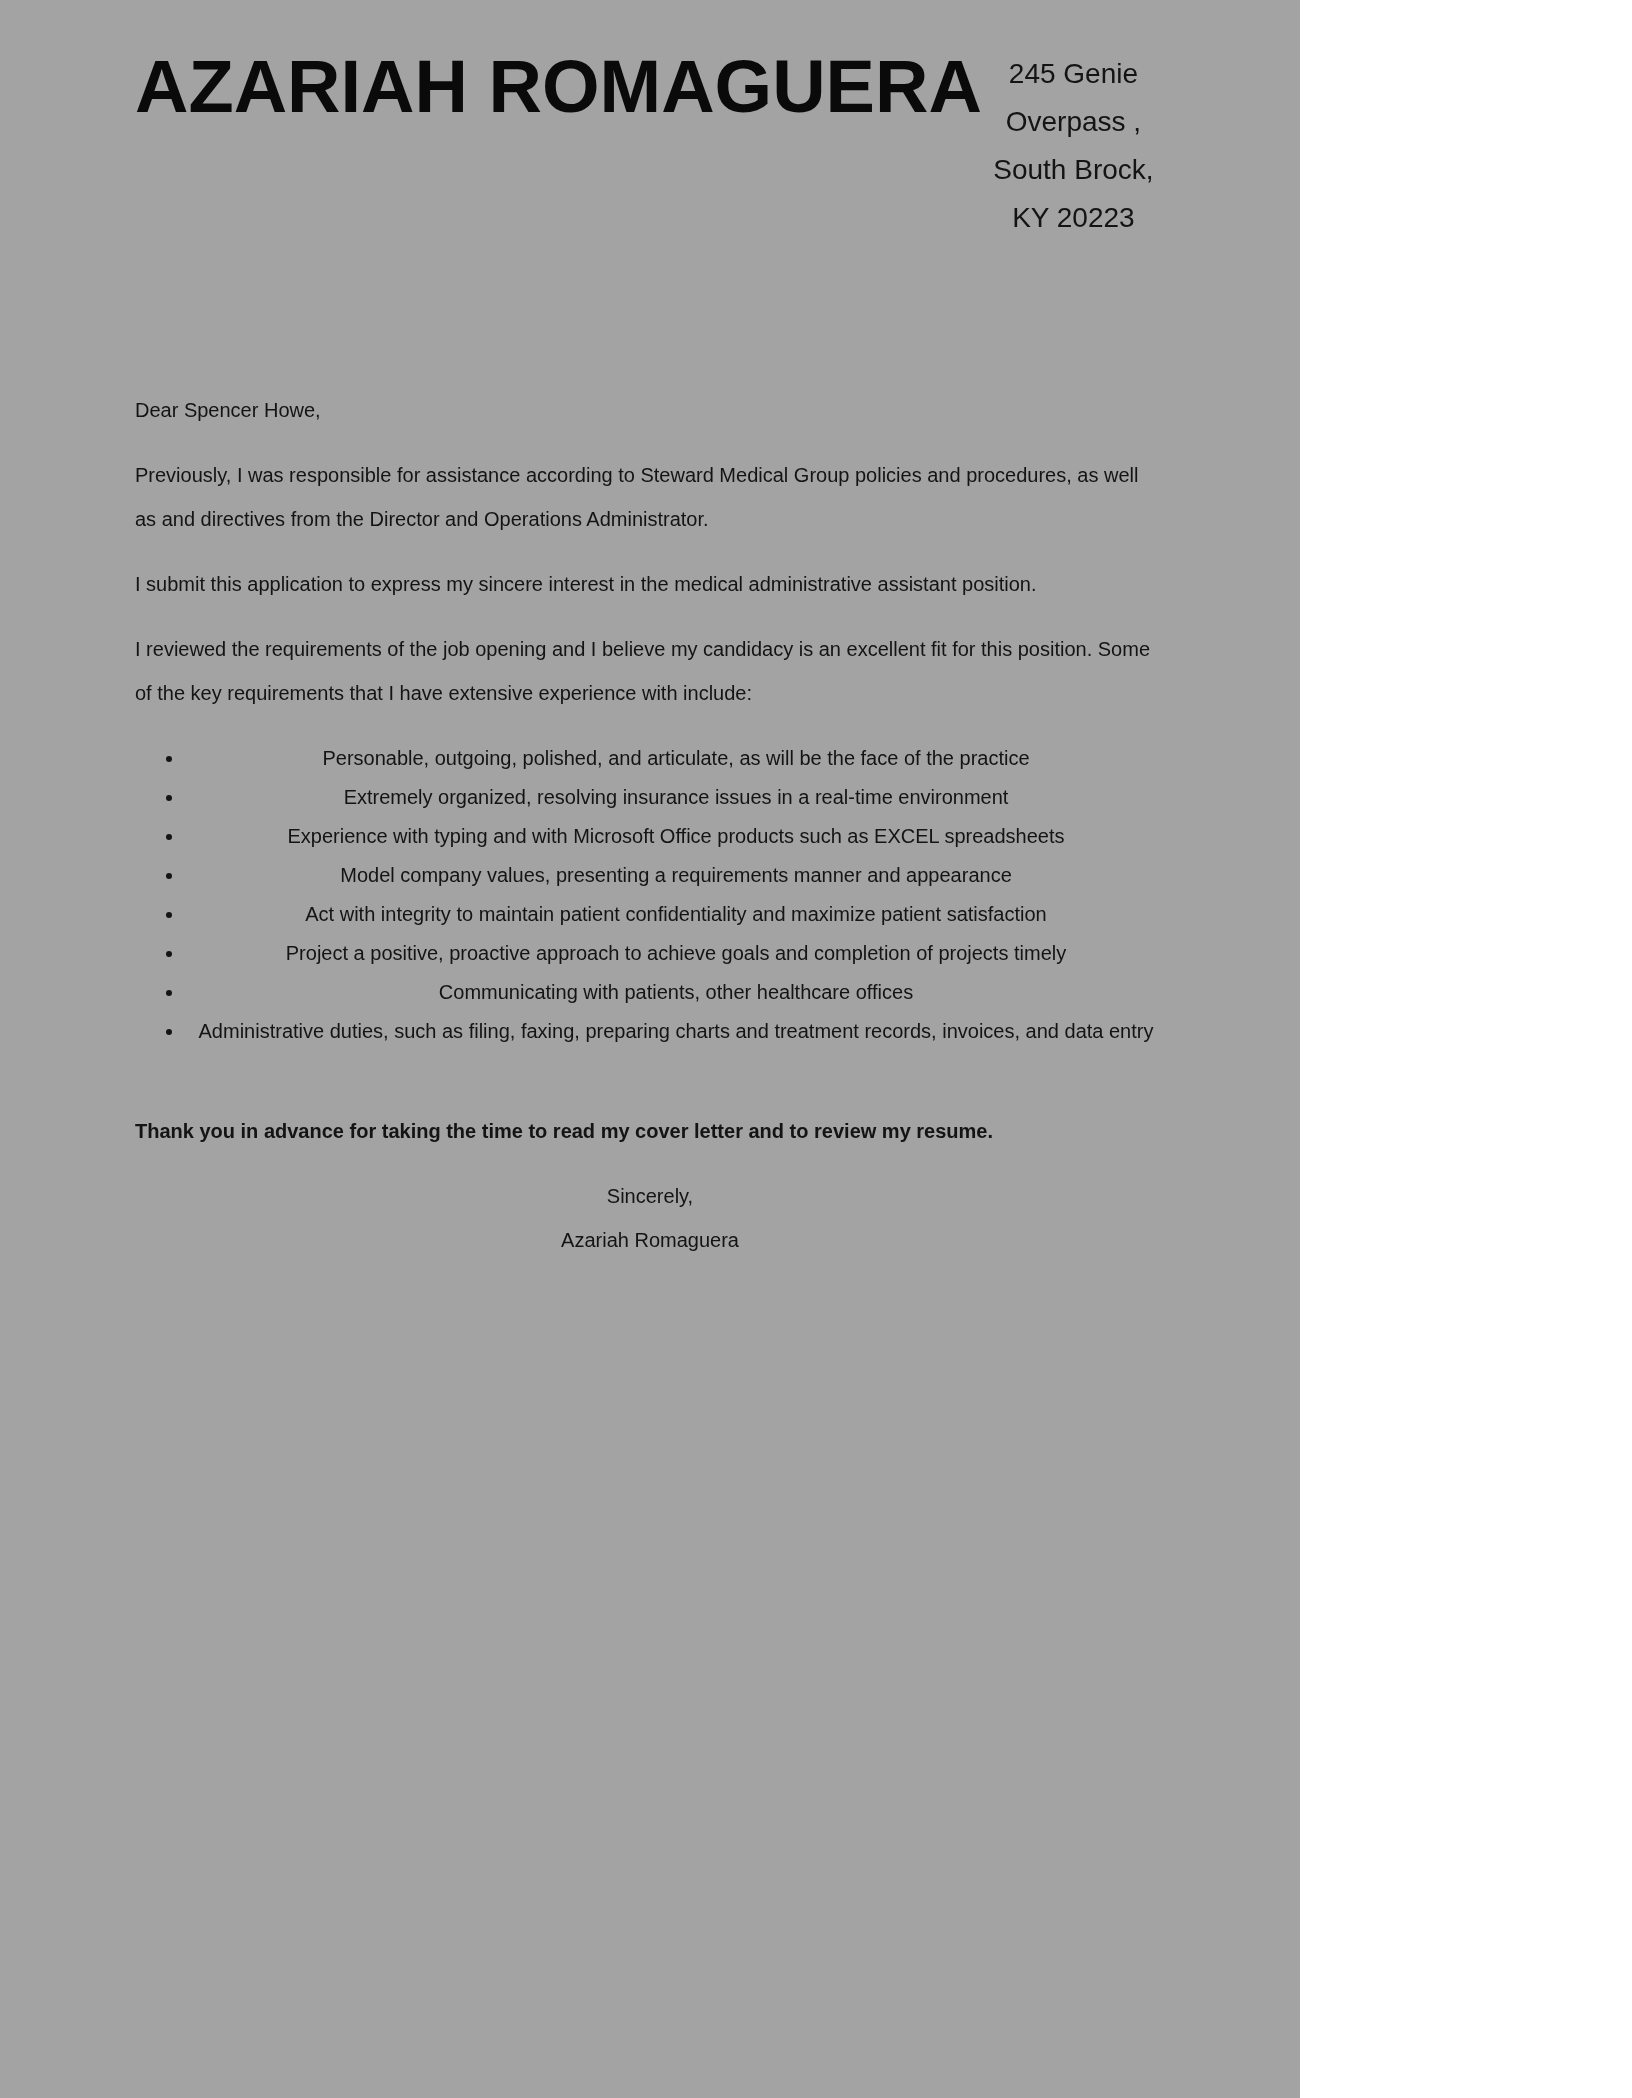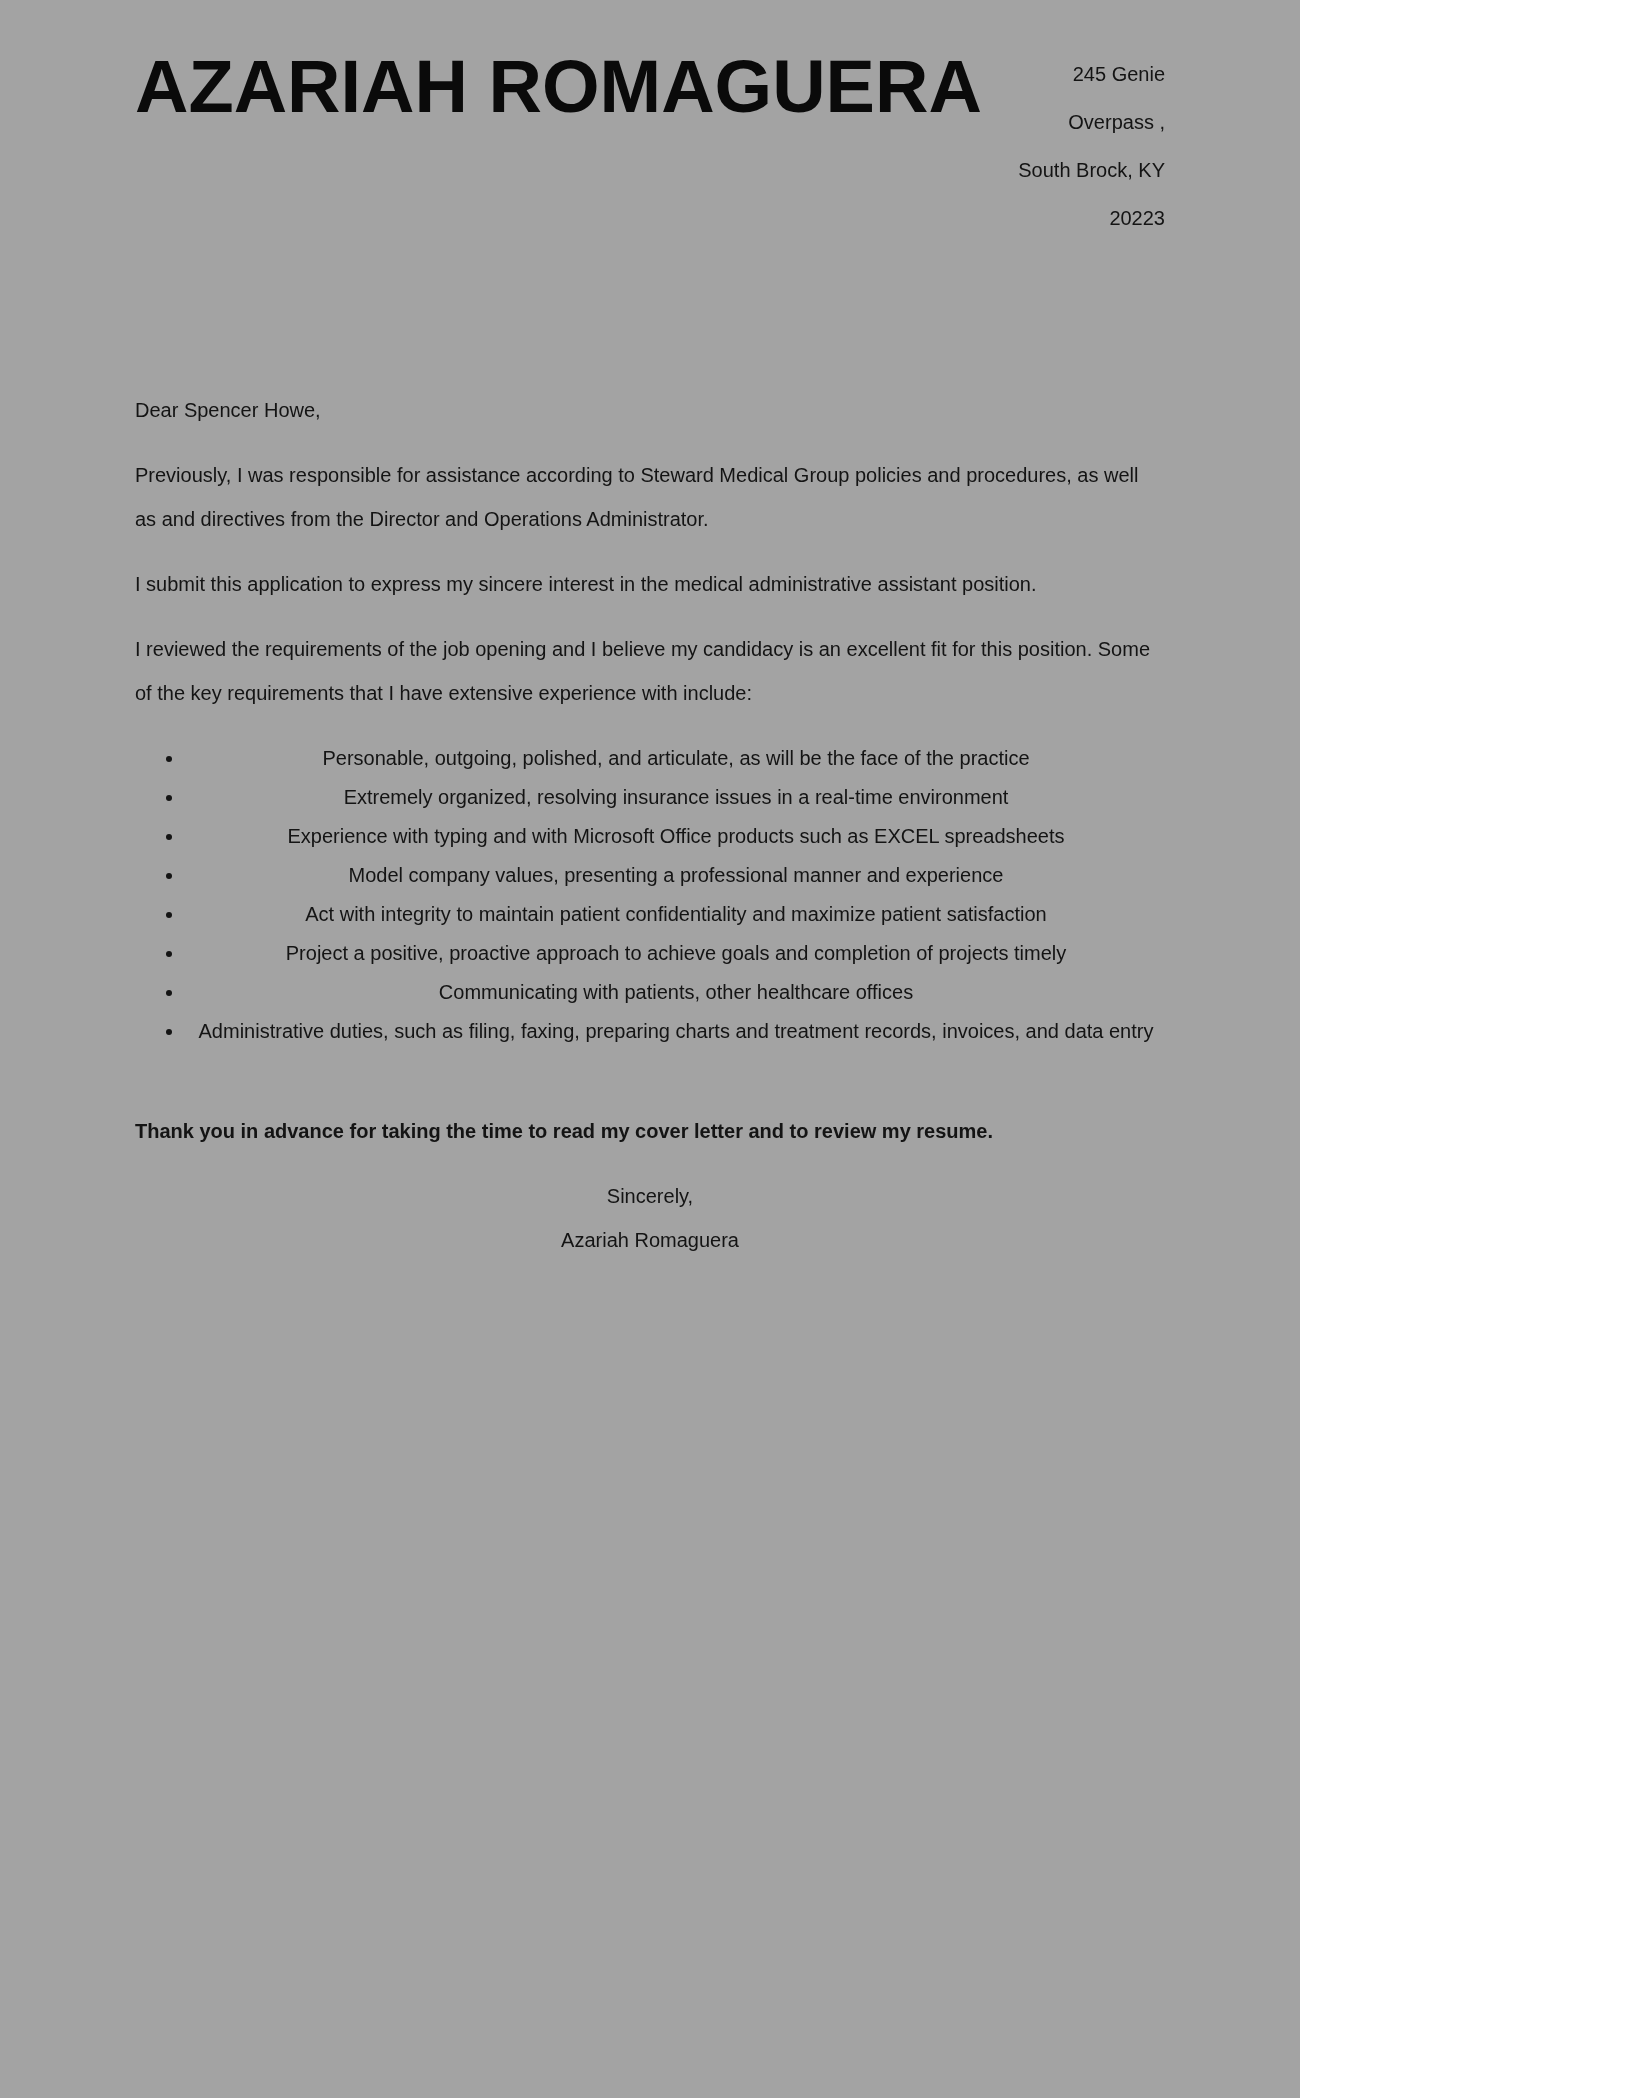--- a/index.html
+++ b/index.html
@@ -21,25 +21,25 @@
   }
   .applicant-name {
     font-size: 74px;
     font-weight: 700;
     line-height: 74px;
     letter-spacing: 0px;
     color: #0a0a0a;
     white-space: nowrap;
   }
   .address {
-    font-size: 20px;
+    font-size: 28px;
     line-height: 48px;
     font-weight: 400;
     color: #141414;
-    text-align: right;
+    text-align: center;
     padding-top: 0px;
   }
   .letter-body {
     margin-top: 146px;
     font-size: 20px;
     line-height: 44px;
     font-weight: 400;
     max-width: 1362px;
   }
   .letter-body p { margin: 0 0 21px 0; }
@@ -73,21 +73,21 @@
     <p>Previously, I was responsible for assistance according to Steward Medical Group policies and procedures, as well as and directives from the Director and Operations Administrator.</p>
 
     <p>I submit this application to express my sincere interest in the medical administrative assistant position.</p>
 
     <p>I reviewed the requirements of the job opening and I believe my candidacy is an excellent fit for this position. Some of the key requirements that I have extensive experience with include:</p>
 
     <ul class="req-list">
       <li>Personable, outgoing, polished, and articulate, as will be the face of the practice</li>
       <li>Extremely organized, resolving insurance issues in a real-time environment</li>
       <li>Experience with typing and with Microsoft Office products such as EXCEL spreadsheets</li>
-      <li>Model company values, presenting a professional manner and experience</li>
+      <li>Model company values, presenting a requirements manner and appearance</li>
       <li>Act with integrity to maintain patient confidentiality and maximize patient satisfaction</li>
       <li>Project a positive, proactive approach to achieve goals and completion of projects timely</li>
       <li>Communicating with patients, other healthcare offices</li>
       <li>Administrative duties, such as filing, faxing, preparing charts and treatment records, invoices, and data entry</li>
     </ul>
 
     <p class="closing-bold">Thank you in advance for taking the time to read my cover letter and to review my resume.</p>
 
     <p class="signoff">
       <span>Sincerely,</span><br>

